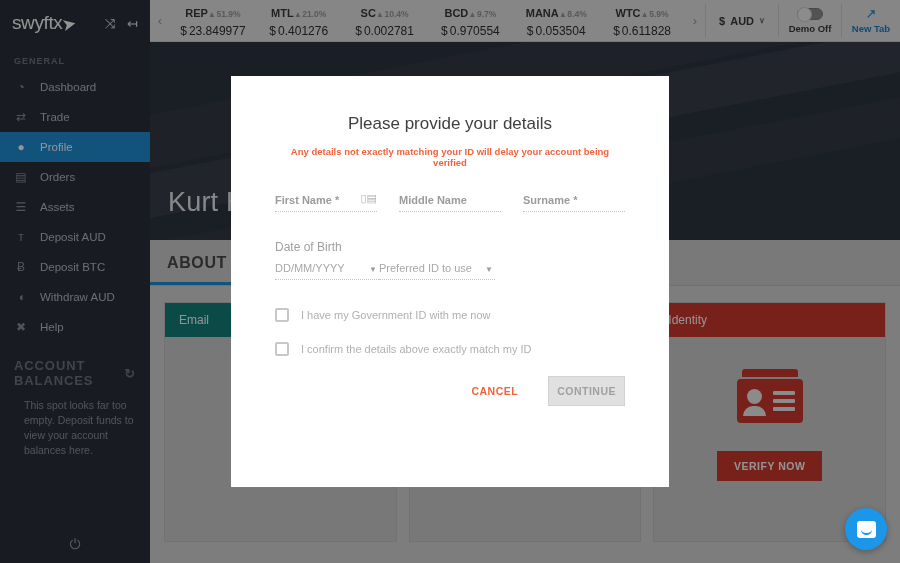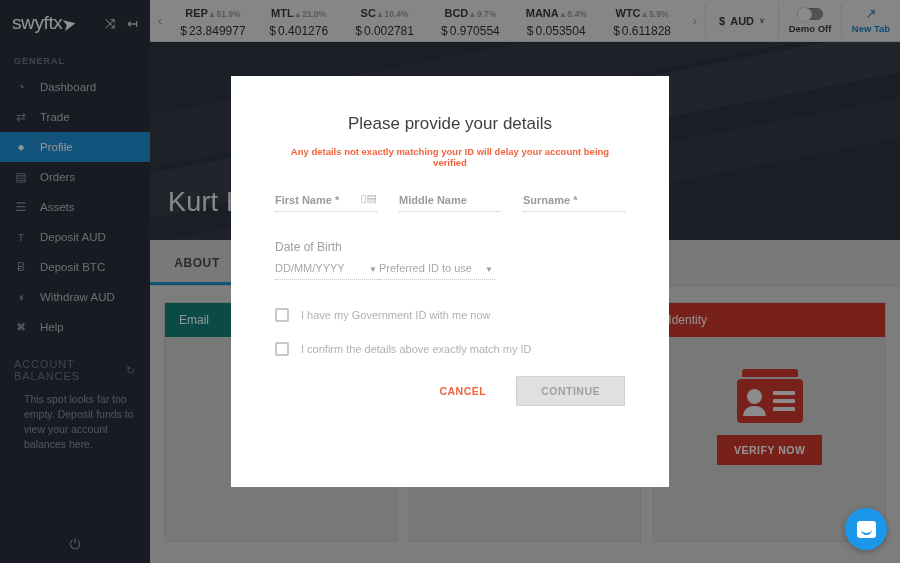--- a/index.html
+++ b/index.html
@@ -31,21 +31,21 @@
   }
   .nav-item {
     display: flex; align-items: center; height: 30px;
     padding-left: 14px; gap: 12px; font-size: 11.5px; color: #b9bdc7;
     cursor: pointer;
   }
   .nav-item .ico { width: 14px; text-align: center; font-size: 12px; color: #8a909d; line-height: 1; }
   .nav-item.active { background: #1f8fd6; color: #ffffff; }
   .nav-item.active .ico { color: #ffffff; }
   .bal-head {
-    font-size: 11px; letter-spacing: 0.9px; color: #6f7583; font-weight: 400;
+    font-size: 13px; letter-spacing: 0.9px; color: #6f7583; font-weight: 700;
     padding: 16px 14px 4px 14px; display: flex; align-items: center; gap: 6px;
   }
   .bal-text {
     font-size: 10.5px; color: #8d929d; line-height: 15px;
     padding: 6px 14px 0 24px;
   }
   .power {
     position: absolute; bottom: 10px; left: 0; width: 150px;
     text-align: center; color: #9aa0ab; font-size: 14px; cursor: pointer;
   }
@@ -110,21 +110,21 @@
     position: absolute; left: 18px; bottom: 22px; color: #e9eaec;
     font-size: 27px; font-weight: 400; letter-spacing: 0.2px;
   }
   .hero-tick { position:absolute; left: 84px; bottom: 68px; color:#2b9e8c; font-size:11px; }
   .tabs {
     height: 46px; background: #d0d0d0; display: flex; align-items: stretch;
     border-bottom: 1px solid #c2c2c2;
   }
   .tab {
     width: 94px; display: flex; align-items: center; justify-content: center;
-    font-size: 12px; font-weight: bold; color: #4a4a4a; letter-spacing: 0.6px;
+    font-size: 16px; font-weight: bold; color: #4a4a4a; letter-spacing: 0.6px;
     cursor: pointer; position: relative;
   }
   .tab.active::after {
     content: ""; position: absolute; left: 0; right: 0; bottom: 0;
     height: 3px; background: #1f8fd6;
   }
   .cards {
     display: flex; gap: 12px; padding: 16px 14px;
   }
   .card {
@@ -136,21 +136,21 @@
     font-size: 12px; color: #fff; font-weight: 400;
   }
   .card-body { display: flex; flex-direction: column; align-items: center; padding-top: 32px; }
   .idcard-ico { width: 66px; height: 54px; position: relative; }
   .idcard-ico .topbarx { position: absolute; left: 5px; top: 0; width: 56px; height: 8px; border-radius: 3px 3px 0 0; }
   .idcard-ico .main { position: absolute; left: 0; top: 10px; width: 66px; height: 44px; border-radius: 4px; }
   .idcard-ico .av { position: absolute; left: 10px; top: 20px; width: 15px; height: 15px; border-radius: 50%; background: #efefef; }
   .idcard-ico .avb { position: absolute; left: 6px; top: 37px; width: 23px; height: 10px; border-radius: 11px 11px 0 0; background: #efefef; }
   .idcard-ico .ln { position: absolute; left: 36px; width: 22px; height: 4px; background: #efefef; border-radius: 1px; }
   .verify-btn {
-    margin-top: 12px; padding: 9px 17px; color: #fff; font-size: 10.5px;
+    margin-top: 28px; padding: 9px 17px; color: #fff; font-size: 10.5px;
     font-weight: bold; letter-spacing: 0.5px; cursor: pointer; border: none;
     font-family: "Liberation Sans", sans-serif;
     text-align: center;
   }
 
   
   .overlay {
     position: absolute; left: 0; top: 0; width: 900px; height: 563px;
     background: rgba(0,0,0,0.42); z-index: 10;
   }
@@ -190,21 +190,21 @@
   .chk-lbl { font-size: 11px; color: #b0b0b0; }
   .actions { display: flex; justify-content: flex-end; align-items: center; gap: 24px; margin-top: 6px; }
   .btn-cancel {
     background: none; border: none; color: #f4623c; font-size: 10.5px;
     font-weight: bold; letter-spacing: 0.5px; cursor: pointer;
     font-family: "Liberation Sans", sans-serif; padding: 8px 6px;
   }
   .btn-continue {
     background: #e0e0e0; border: 1px solid #d2d2d2; color: #a0a0a0;
     font-size: 10.5px; font-weight: bold; letter-spacing: 0.5px;
-    padding: 8px 24px; cursor: pointer; font-family: "Liberation Sans", sans-serif;
+    padding: 8px 8px; cursor: pointer; font-family: "Liberation Sans", sans-serif;
   }
 
   
   .chat {
     position: absolute; right: 13px; bottom: 13px; width: 42px; height: 42px;
     border-radius: 50%; background: #1c96e8; z-index: 20; cursor: pointer;
     display: flex; align-items: center; justify-content: center;
     box-shadow: 0 2px 6px rgba(0,0,0,0.28);
   }
   .chat .bub { width: 19px; height: 17px; background: #fff; border-radius: 3px; position: relative; }

